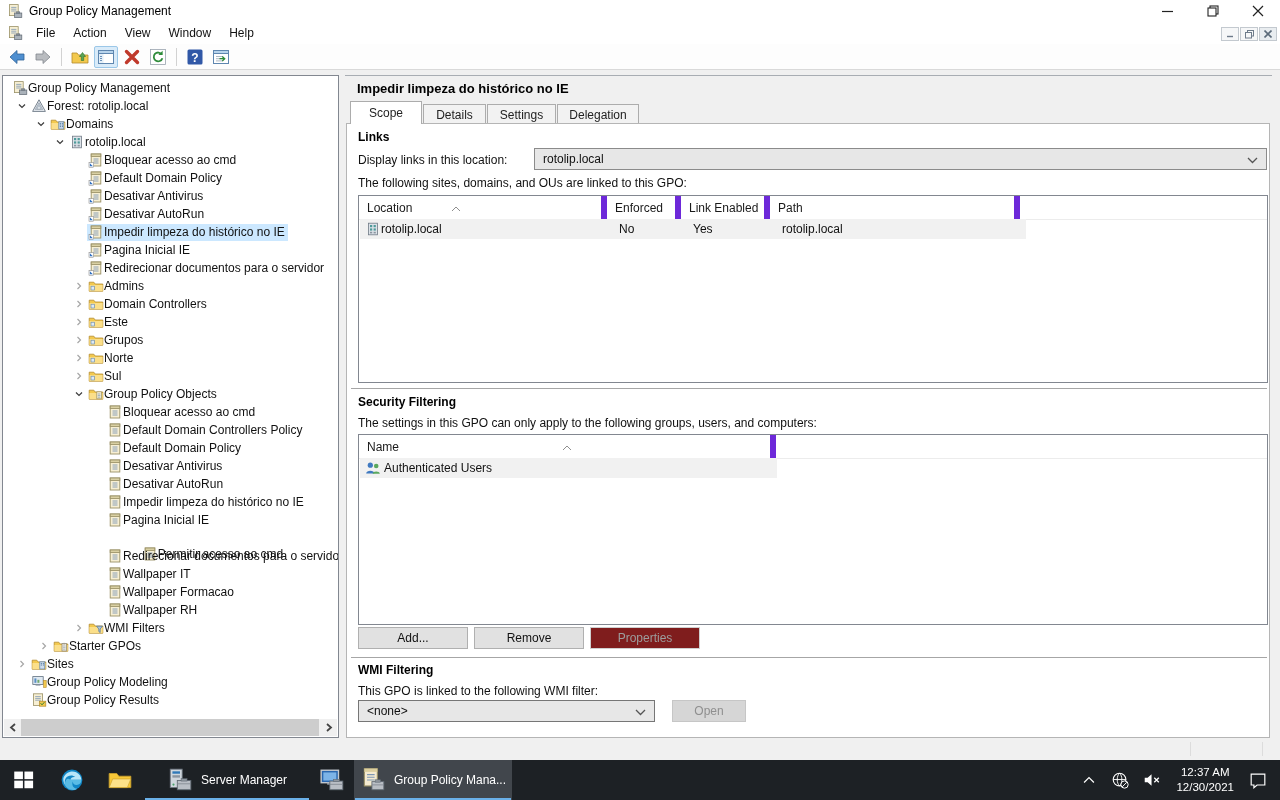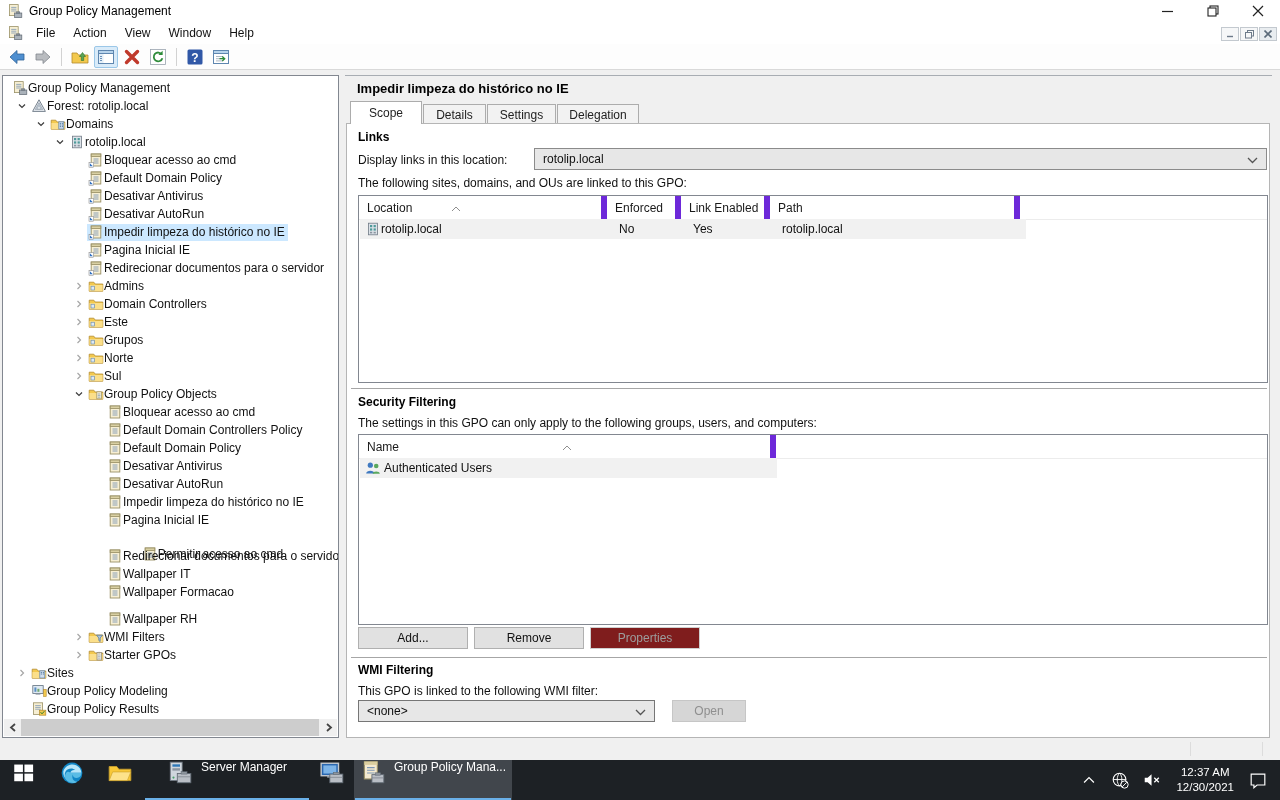--- a/index.html
+++ b/index.html
@@ -55,21 +55,21 @@
   .rowicon{width:16px;height:16px;position:absolute;top:2px;}
   .btn{position:absolute;height:22px;box-sizing:border-box;background:#e1e1e1;border:1px solid #b0b0b0;font-size:12px;color:#111;display:flex;align-items:center;justify-content:center;}
   .btn.disabled{background:#7f1d1d;border-color:#cfcfcf;color:#9d9d9d;}
   .btn.open-btn{background:#d6d6d6;border-color:#c6c6c6;color:#8f8f8f;}
   .etched{position:absolute;height:0;border-top:1px solid #a6a6a6;border-bottom:1px solid #fff;}
   
   #statusbar{position:absolute;left:0;top:738px;width:1280px;height:22px;background:#f0f0f0;}
   .status-sep{position:absolute;top:4px;width:1px;height:14px;background:#dcdcdc;}
   
   #taskbar{position:absolute;left:0;top:760px;width:1280px;height:40px;background:#1d2125;display:flex;align-items:stretch;}
-  .tb-item{height:40px;display:flex;align-items:flex-start;justify-content:center;position:relative;}
+  .tb-item{height:40px;display:flex;align-items:center;justify-content:center;position:relative;}
   .tb-item .runline{position:absolute;left:1px;right:1px;bottom:0;height:2px;background:#6ab0e8;}
   .tb-item.activewin{background:#41464c;}
   .tb-label{color:#fff;font-size:12px;margin-left:8px;white-space:nowrap;}
   #tray{position:absolute;right:0;top:760px;height:40px;display:flex;align-items:center;}
   .trayicn{margin:0 6px;display:flex;align-items:center;}
   #clock{color:#fff;font-size:11.5px;line-height:15px;text-align:center;margin:0 8px;}
 </style>
 </head>
 <body>
 
@@ -643,21 +643,21 @@
           <span class="icn" style="width: 16px; height: 16px;">
             <svg width="16" height="16" viewBox="0 0 16 16">
               <rect x="3.2" y="2" width="9.6" height="12" fill="#f7efd3" stroke="#9a9166" stroke-width="0.9"></rect>
               <rect x="3.2" y="2" width="9.6" height="2.4" fill="#ddd3a6" stroke="#9a9166" stroke-width="0.9"></rect>
               <path d="M5.5 7 h5 M5.5 9 h5 M5.5 11 h5" stroke="#7d97b5" stroke-width="0.9"></path>
             </svg>
           </span>
           <span class="tlabel">Wallpaper Formacao</span>
         </span>
       </div>
-      <div class="tree-row" style="padding-left: 86px; margin-top: 9px;">
+      <div class="tree-row" style="padding-left: 86px;">
         <span class="expander"></span>
         <span class="node">
           <span class="icn" style="width: 16px; height: 16px;">
             <svg width="16" height="16" viewBox="0 0 16 16">
               <rect x="3.2" y="2" width="9.6" height="12" fill="#f7efd3" stroke="#9a9166" stroke-width="0.9"></rect>
               <rect x="3.2" y="2" width="9.6" height="2.4" fill="#ddd3a6" stroke="#9a9166" stroke-width="0.9"></rect>
               <path d="M5.5 7 h5 M5.5 9 h5 M5.5 11 h5" stroke="#7d97b5" stroke-width="0.9"></path>
             </svg>
           </span>
           <span class="tlabel">Wallpaper RH</span>
@@ -673,21 +673,21 @@
           <span class="icn" style="width: 16px; height: 16px;">
             <svg width="16" height="16" viewBox="0 0 16 16">
               <path d="M1.2 13.2 V4.2 h4.6 l1.4 1.8 h7.6 v7.2 Z" fill="#f3c94e" stroke="#b28a2e" stroke-width="0.8"></path>
               <path d="M1.4 13 V7 h13.2 v6 Z" fill="#fbdf8a"></path>
               <path d="M8.6 6.2 h5.8 l-2.2 2.8 v3.6 l-1.4 -1.1 V9 Z" fill="#aac4de" stroke="#4f749c" stroke-width="0.7"></path>
             </svg>
           </span>
           <span class="tlabel">WMI Filters</span>
         </span>
       </div>
-      <div class="tree-row" style="padding-left: 67px;">
+      <div class="tree-row" style="padding-left: 32px;">
         <span class="expander">
           <svg width="12" height="12" viewBox="0 0 16 16">
             <path d="M6 4 L10 8 L6 12" stroke="#a6a6a6" stroke-width="1.6" fill="none"></path>
           </svg>
         </span>
         <span class="node">
           <span class="icn" style="width: 16px; height: 16px;">
             <svg width="16" height="16" viewBox="0 0 16 16">
               <path d="M1.2 13.2 V4.2 h4.6 l1.4 1.8 h7.6 v7.2 Z" fill="#f3c94e" stroke="#b28a2e" stroke-width="0.8"></path>
               <path d="M1.4 13 V7 h13.2 v6 Z" fill="#fbdf8a"></path>

